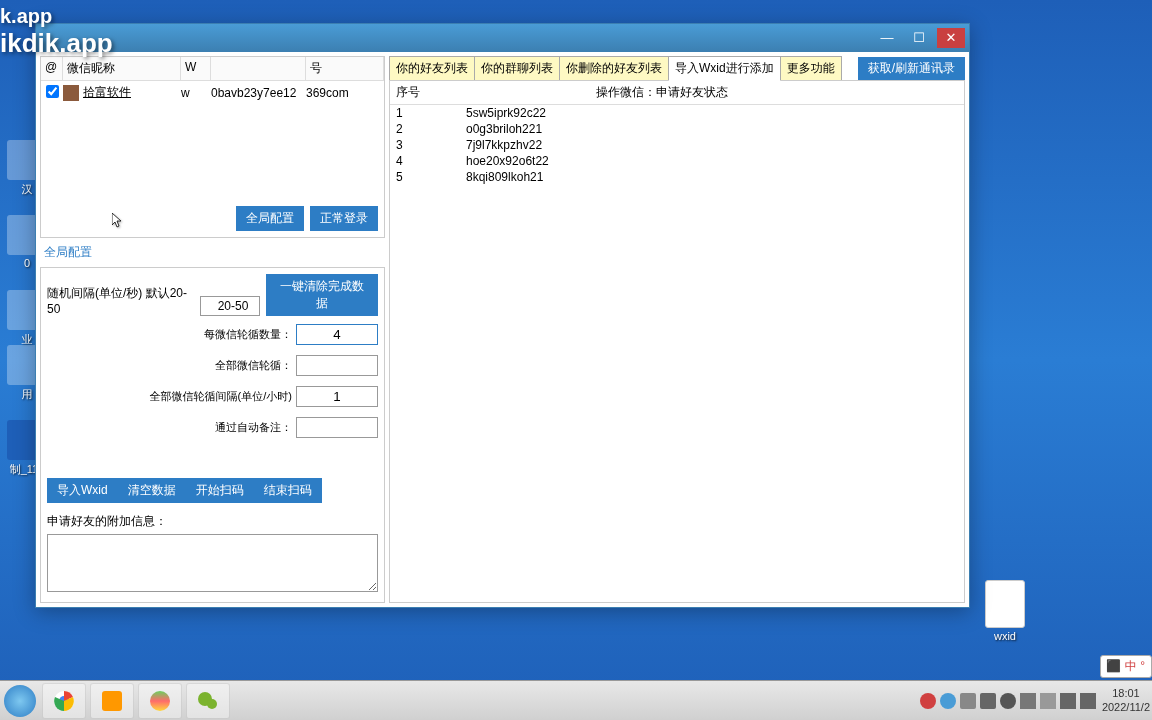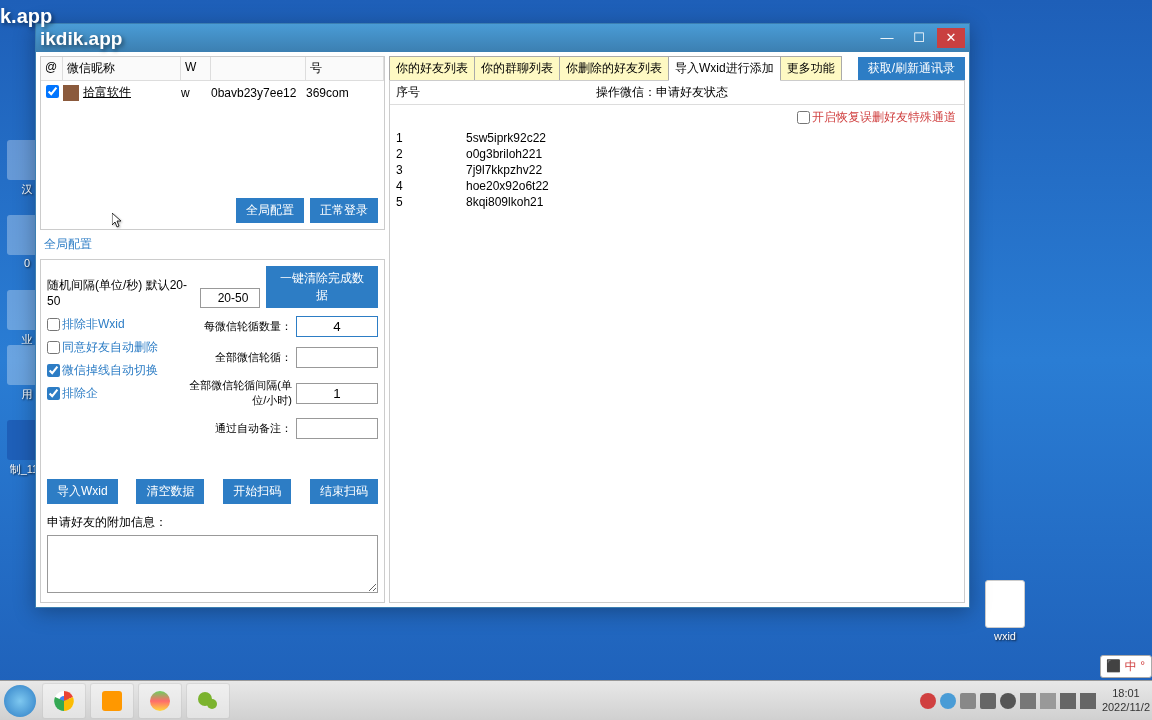--- a/index.html
+++ b/index.html
@@ -1,19 +1,19 @@
 <!DOCTYPE html>
 <html><head>
 <meta charset="utf-8">
 <style>
 * { margin: 0; padding: 0; box-sizing: border-box; font-family: "Microsoft YaHei", SimSun, sans-serif; }
 body { width: 1152px; height: 720px; background: linear-gradient(to bottom, #1e5fb8, #2a7dd4 50%, #1e5fb8); overflow: hidden; position: relative; }
 
 .watermark { position: absolute; top: 5px; left: 0; color: white; font-size: 20px; font-weight: bold; text-shadow: 2px 2px 4px rgba(0,0,0,0.5); z-index: 5; }
-.watermark .line2 { font-size: 19px; margin-left: 40px; }
+.watermark .line2 { font-size: 26px; }
 
 .desktop-icon { position: absolute; width: 50px; text-align: center; color: white; font-size: 11px; text-shadow: 1px 1px 2px rgba(0,0,0,0.8); }
 .desktop-icon .icon-box { width: 40px; height: 40px; margin: 0 auto 2px; background: rgba(255,255,255,0.3); border-radius: 3px; }
 .di1 { top: 140px; left: 2px; } .di2 { top: 215px; left: 2px; } .di3 { top: 290px; left: 2px; }
 .di4 { top: 345px; left: 2px; } .di5 { top: 420px; left: 2px; } .di7 { top: 580px; left: 980px; }
 
 .app-window { position: absolute; top: 23px; left: 35px; width: 935px; height: 585px; background: #fff; border: 1px solid #3c7fb1; box-shadow: 0 4px 20px rgba(0,0,0,0.3); }
 .titlebar { height: 28px; background: linear-gradient(#4a9cd6, #3c7fb1); display: flex; justify-content: flex-end; align-items: center; }
 .titlebar .btn { width: 28px; height: 20px; margin-right: 4px; text-align: center; color: white; font-size: 13px; cursor: pointer; line-height: 20px; }
 .titlebar .close { background: #c94040; }
@@ -38,21 +38,21 @@
 .cfg-row { display: flex; align-items: flex-end; margin-bottom: 8px; gap: 6px; }
 .cfg-input { border: 1px solid #999; padding: 2px 4px; font-size: 12px; text-align: center; }
 .cfg-split { display: flex; gap: 10px; }
 .cfg-left { width: 130px; }
 .cfg-right { flex: 1; }
 .chk-label { color: #2d7dc5; display: flex; align-items: center; gap: 2px; margin-bottom: 6px; cursor: pointer; }
 .chk-label input { accent-color: #2d7dc5; }
 .lbl-row { display: flex; align-items: center; margin-bottom: 10px; gap: 4px; }
 .lbl-row label { flex: 1; text-align: right; font-size: 11px; }
 .lbl-row input { width: 82px; border: 1px solid #999; padding: 2px 4px; text-align: center; }
-.action-btns { display: flex; justify-content: space-between; margin-top: 30px; }
+.action-btns { display: flex; justify-content: flex-start; margin-top: 30px; }
 .friend-note { margin-top: 10px; }
 .note-text { font-size: 12px; margin-bottom: 4px; }
 .note-area { width: 100%; height: 58px; border: 1px solid #999; }
 
 .tabs-row { display: flex; align-items: center; }
 .tab { border: 1px solid #aaa; padding: 3px 6px; font-size: 12px; background: #fef9c3; cursor: pointer; margin-right: -1px; }
 .tab.active { background: #fff; border-bottom: 1px solid #fff; position: relative; z-index: 2; }
 .top-btn { margin-left: auto; background: #2d7dc5; color: white; padding: 3px 10px; font-size: 12px; border: none; cursor: pointer; }
 
 .data-area { border: 1px solid #ccc; flex: 1; margin-top: -1px; }
@@ -122,38 +122,20 @@
       </div>
 
       <div class="section-title">全局配置</div>
       <div class="config-area">
         <div class="cfg-row">
           <span>随机间隔(单位/秒) 默认20-50</span>
           <input class="cfg-input" style="width: 60px; padding-left: 10px;" value="20-50">
           <button class="btn-blue">一键清除完成数据</button>
         </div>
         <div class="cfg-split">
-          <div class="cfg-left">
-            <label class="chk-label">
-                <input type="checkbox" style="">
-                <span>排除非Wxid</span>
-              </label>
-            <label class="chk-label">
-                <input type="checkbox" style="">
-                <span>同意好友自动删除</span>
-              </label>
-            <label class="chk-label">
-                <input type="checkbox" checked="" style="">
-                <span>微信掉线自动切换</span>
-              </label>
-            <label class="chk-label">
-                <input type="checkbox" checked="" style="">
-                <span>排除企</span>
-              </label>
-          </div>
           <div class="cfg-right">
             <div class="lbl-row">
                 <label>每微信轮循数量：</label>
                 <input style="border-color: rgb(45, 125, 197);" value="4">
               </div>
             <div class="lbl-row">
                 <label>全部微信轮循：</label>
                 <input style="">
               </div>
             <div class="lbl-row">
@@ -186,24 +168,20 @@
         <div class="tab">你删除的好友列表</div>
         <div class="tab active">导入Wxid进行添加</div>
         <div class="tab">更多功能</div>
         <button class="top-btn">获取/刷新通讯录</button>
       </div>
       <div class="data-area">
         <div class="data-header">
           <span class="dh1">序号</span>
           <span class="dh2">操作微信：申请好友状态</span>
         </div>
-        <div class="special-chk">
-            <input type="checkbox" style="">
-            <span>开启恢复误删好友特殊通道</span>
-          </div>
         <div class="data-rows" id="data-rows">
             <div class="data-row">
               <span class="dr1">1</span>
               <span class="dr2">5sw5iprk92c22</span>
             </div>
             <div class="data-row">
               <span class="dr1">2</span>
               <span class="dr2">o0g3briloh221</span>
             </div>
             <div class="data-row">

